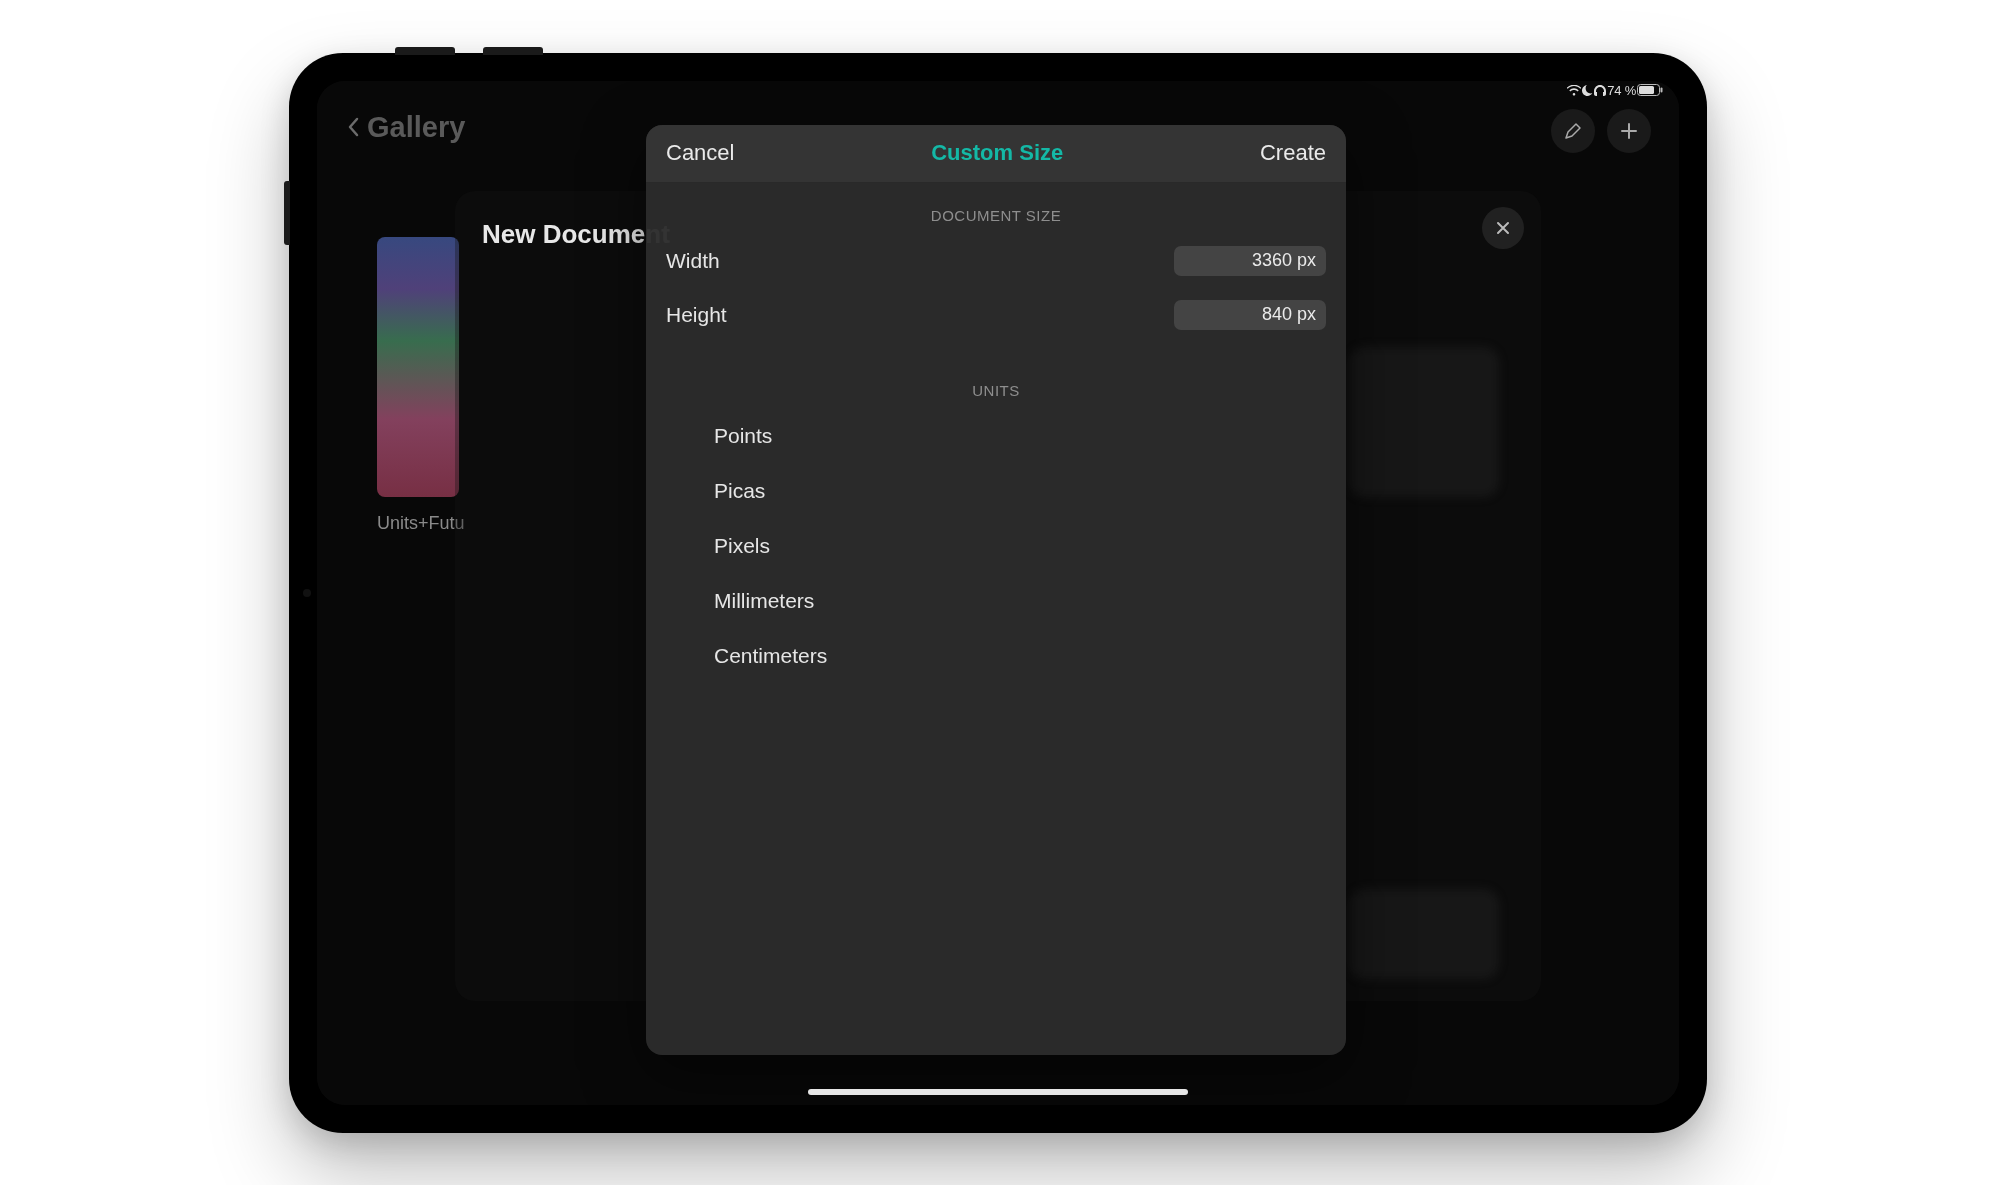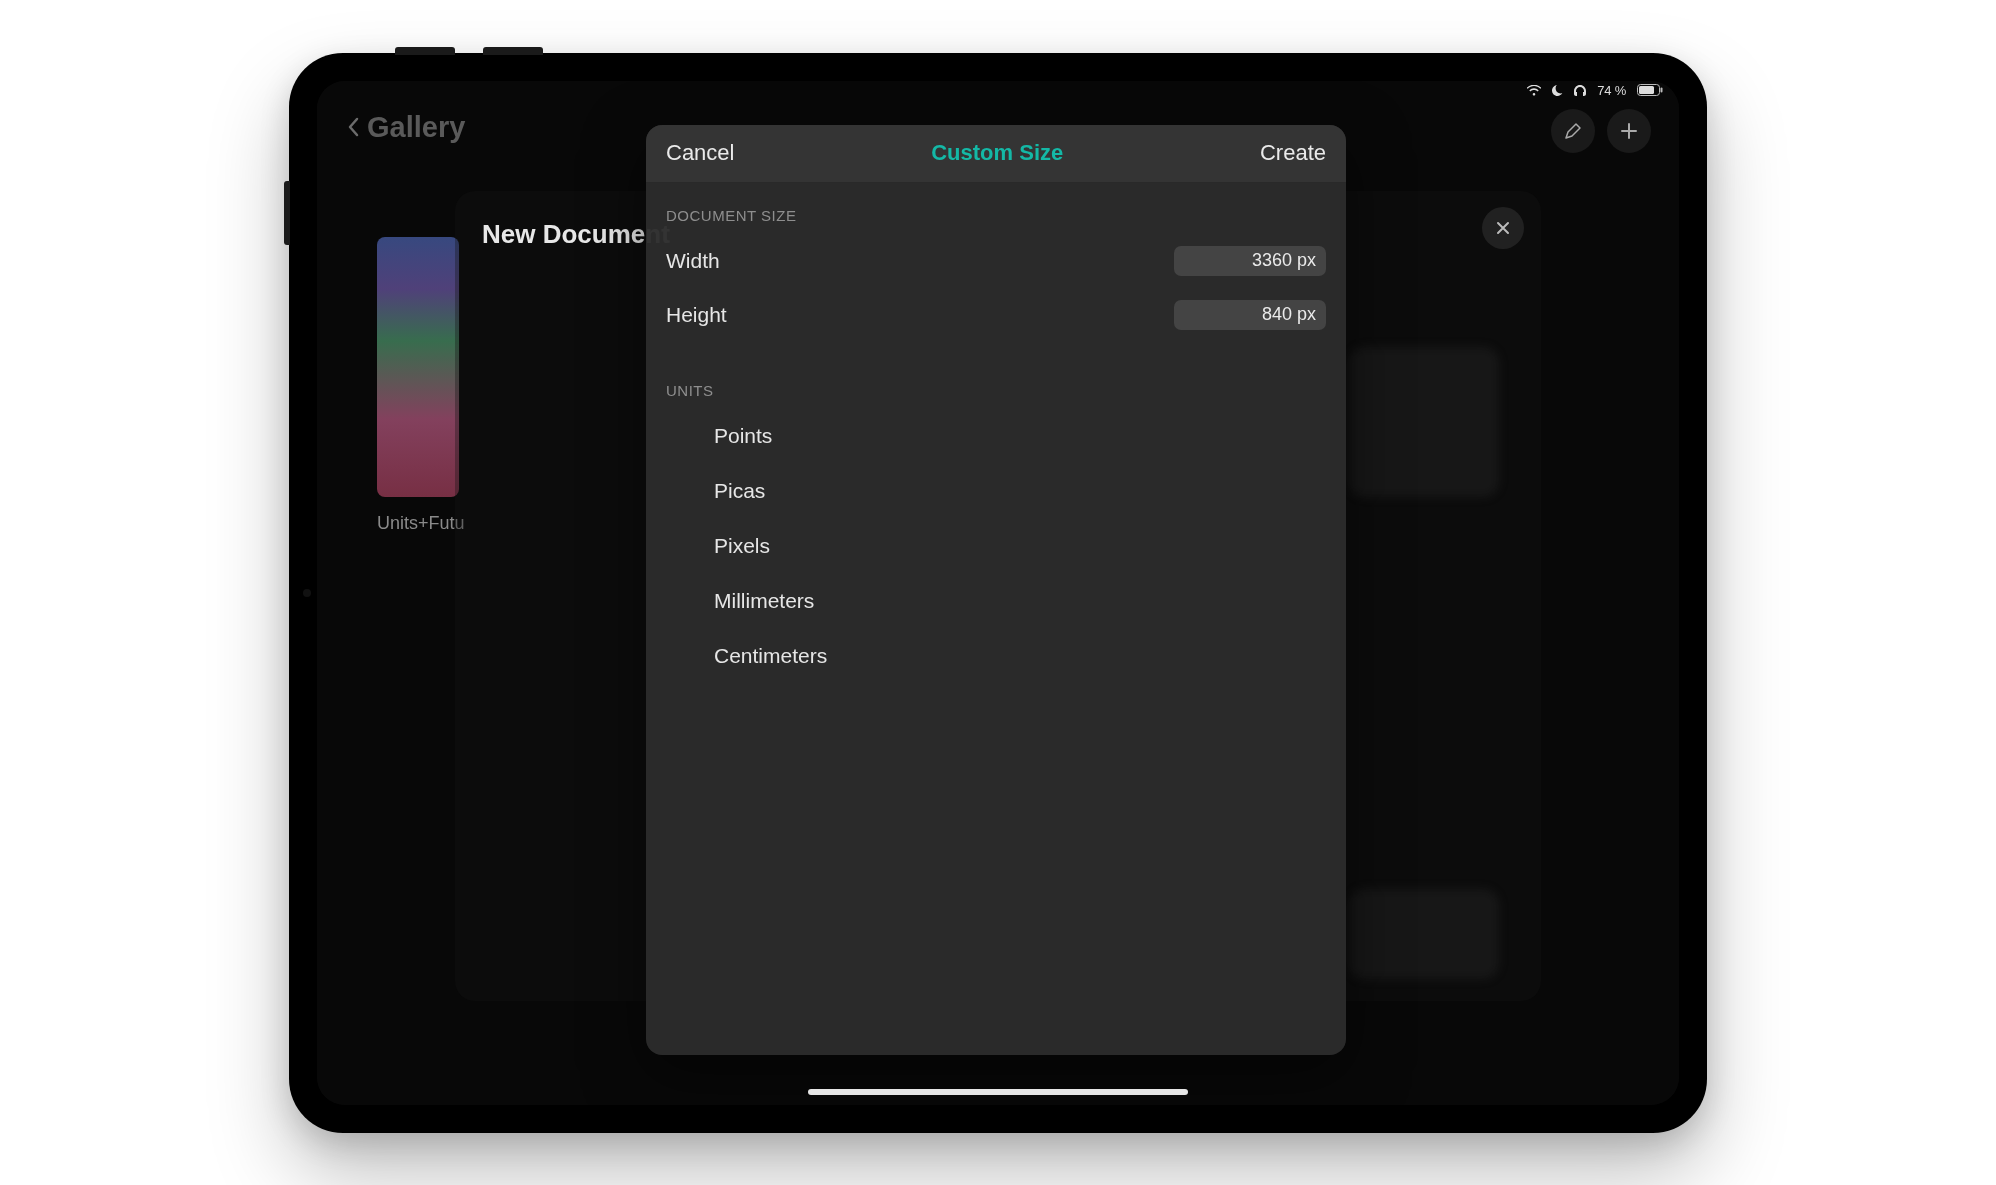--- a/index.html
+++ b/index.html
@@ -54,21 +54,21 @@
     position: absolute;
     left: 28px; top: 28px;
     right: 28px; bottom: 28px;
     background: #0a0a0a;
     border-radius: 28px;
     overflow: hidden;
   }
   .status-bar {
     position: absolute;
     top: 2px; right: 16px;
-    display: flex; align-items: center; gap: 11px;
+    display: flex; align-items: center; gap: 1px;
     color: #ddd; font-size: 13px;
     letter-spacing: -0.2px;
   }
   .status-bar svg { display: block; }
   .app-bg {
     position: absolute; inset: 0;
     background: #080808;
     filter: blur(0.5px);
   }
   .topbar {
@@ -148,20 +148,21 @@
   
   .modal {
     position: absolute;
     left: 329px; top: 44px;
     width: 700px; height: 930px;
     background: rgba(44,44,44,0.96);
     border-radius: 16px;
     color: #e6e6e6;
     overflow: hidden;
     box-shadow: 0 20px 60px rgba(0,0,0,0.5);
+    text-align: center;
   }
   .modal-header {
     display: flex;
     align-items: center;
     justify-content: space-between;
     height: 58px;
     padding: 0 20px;
     background: rgba(60,60,60,0.55);
     border-bottom: 1px solid rgba(0,0,0,0.2);
   }

